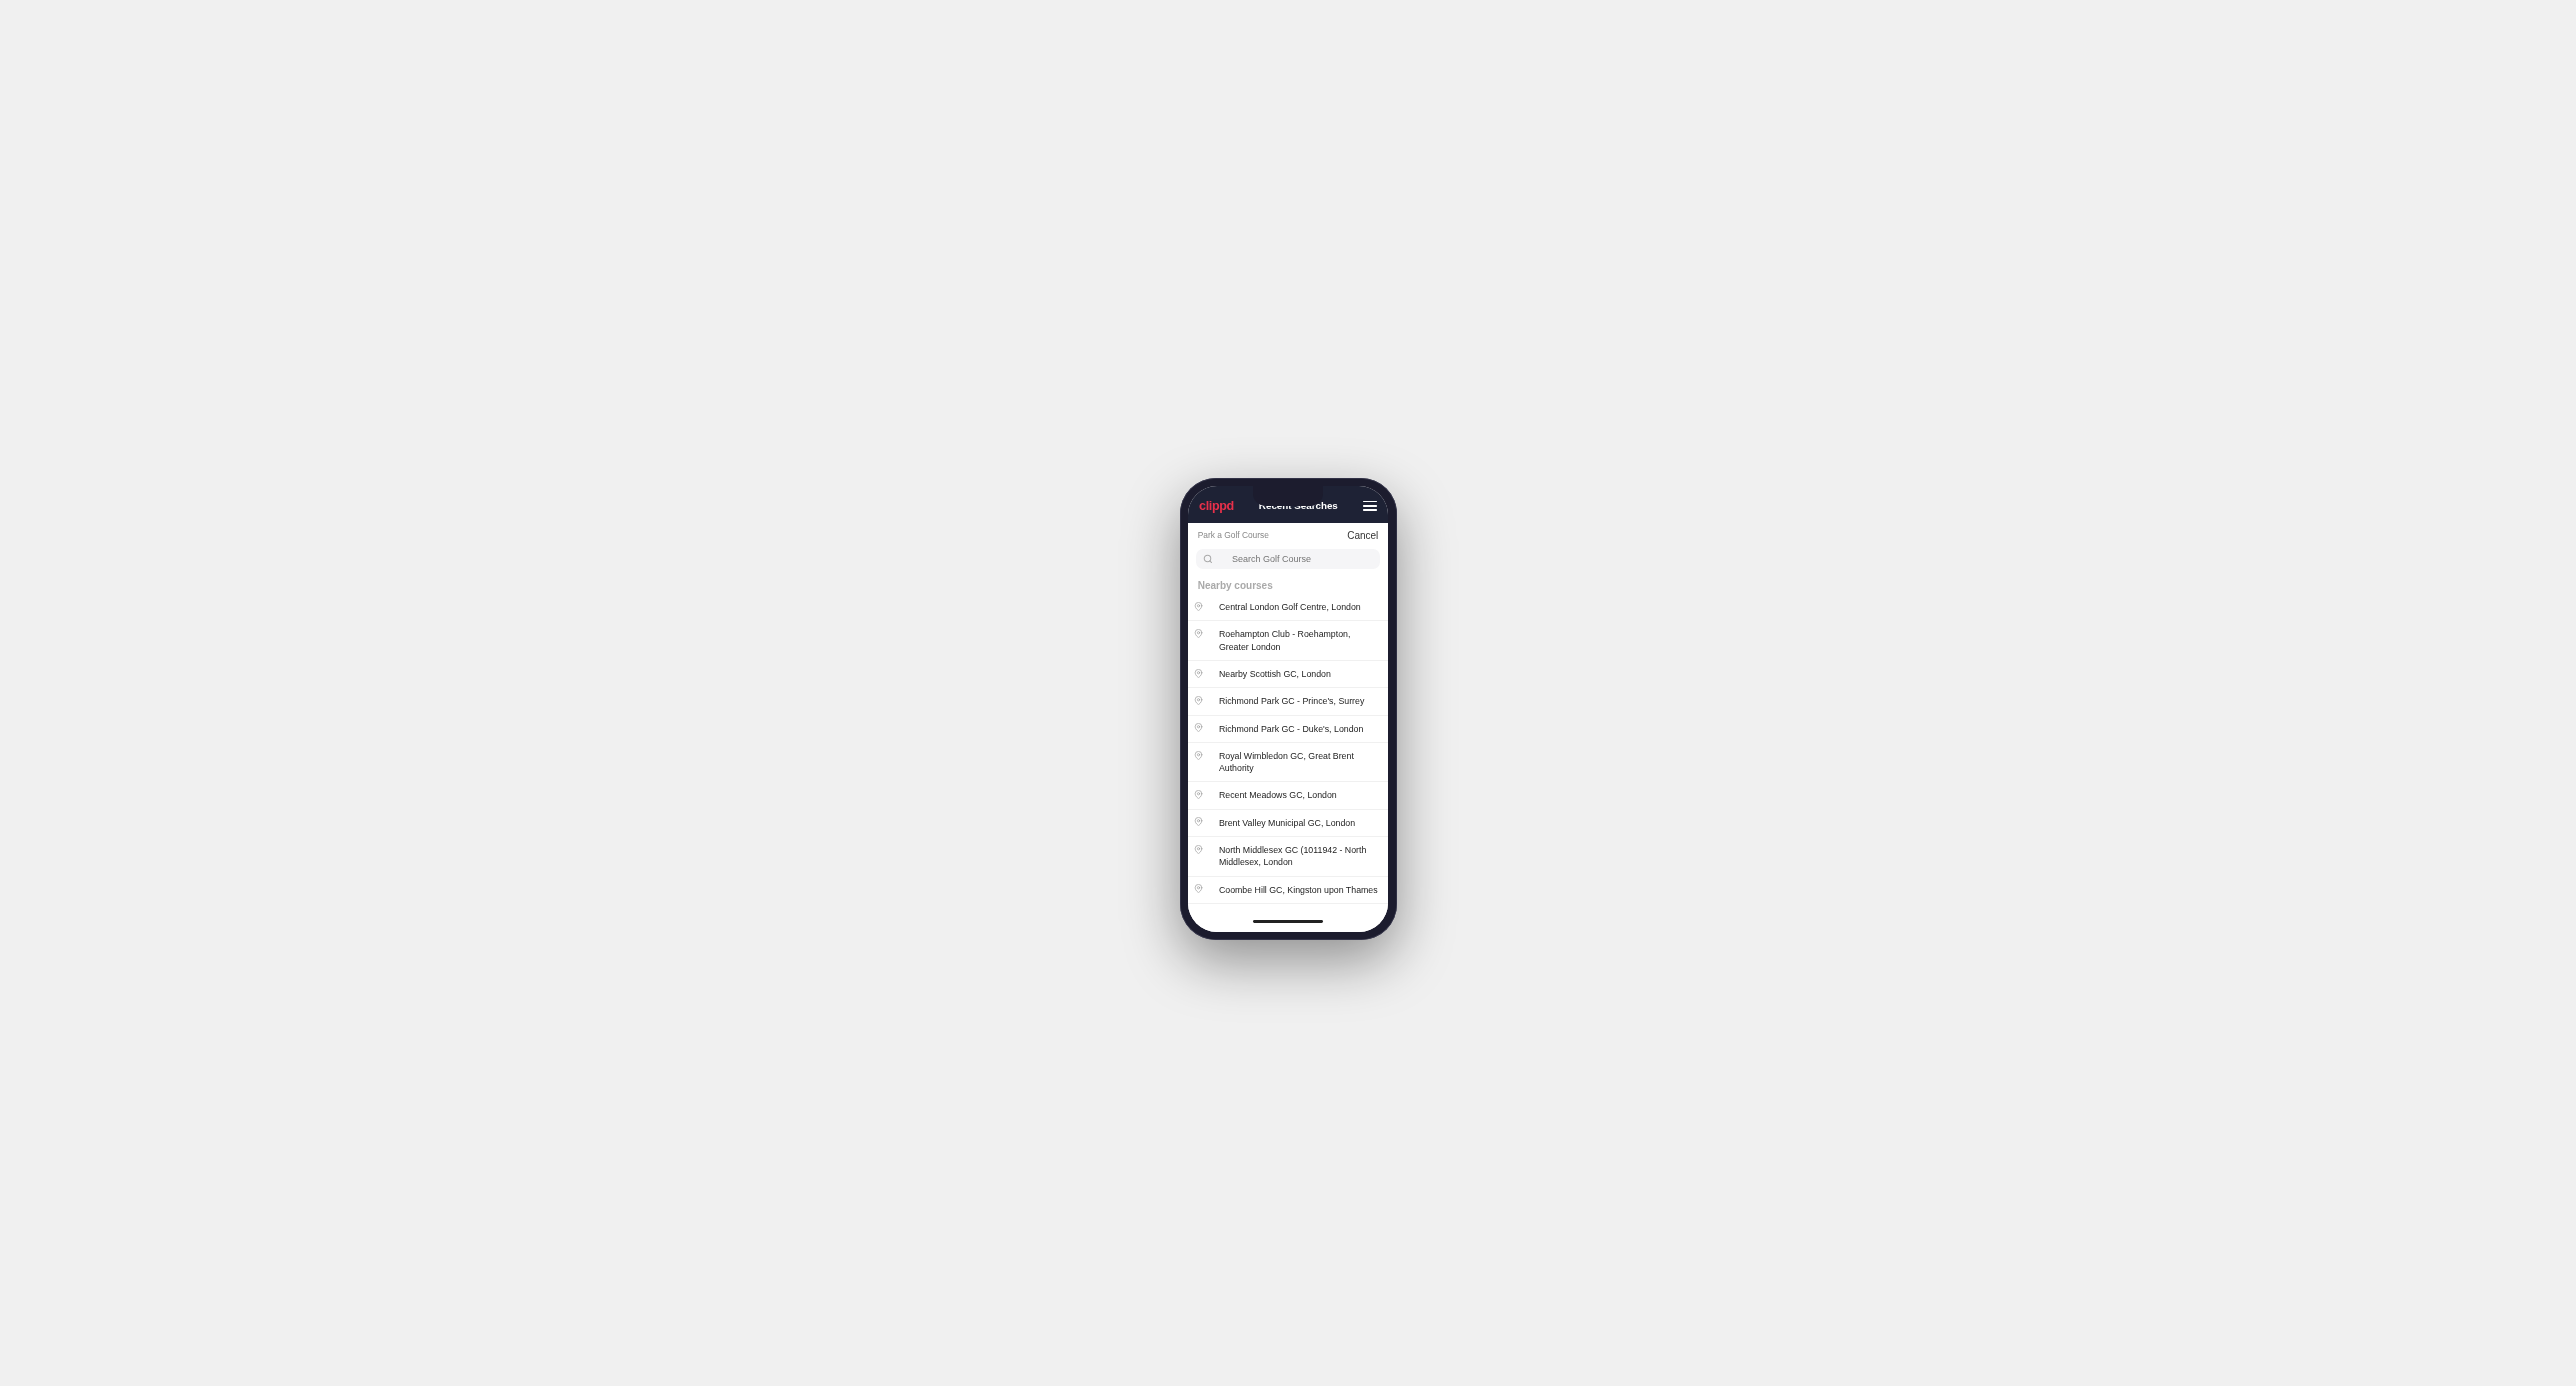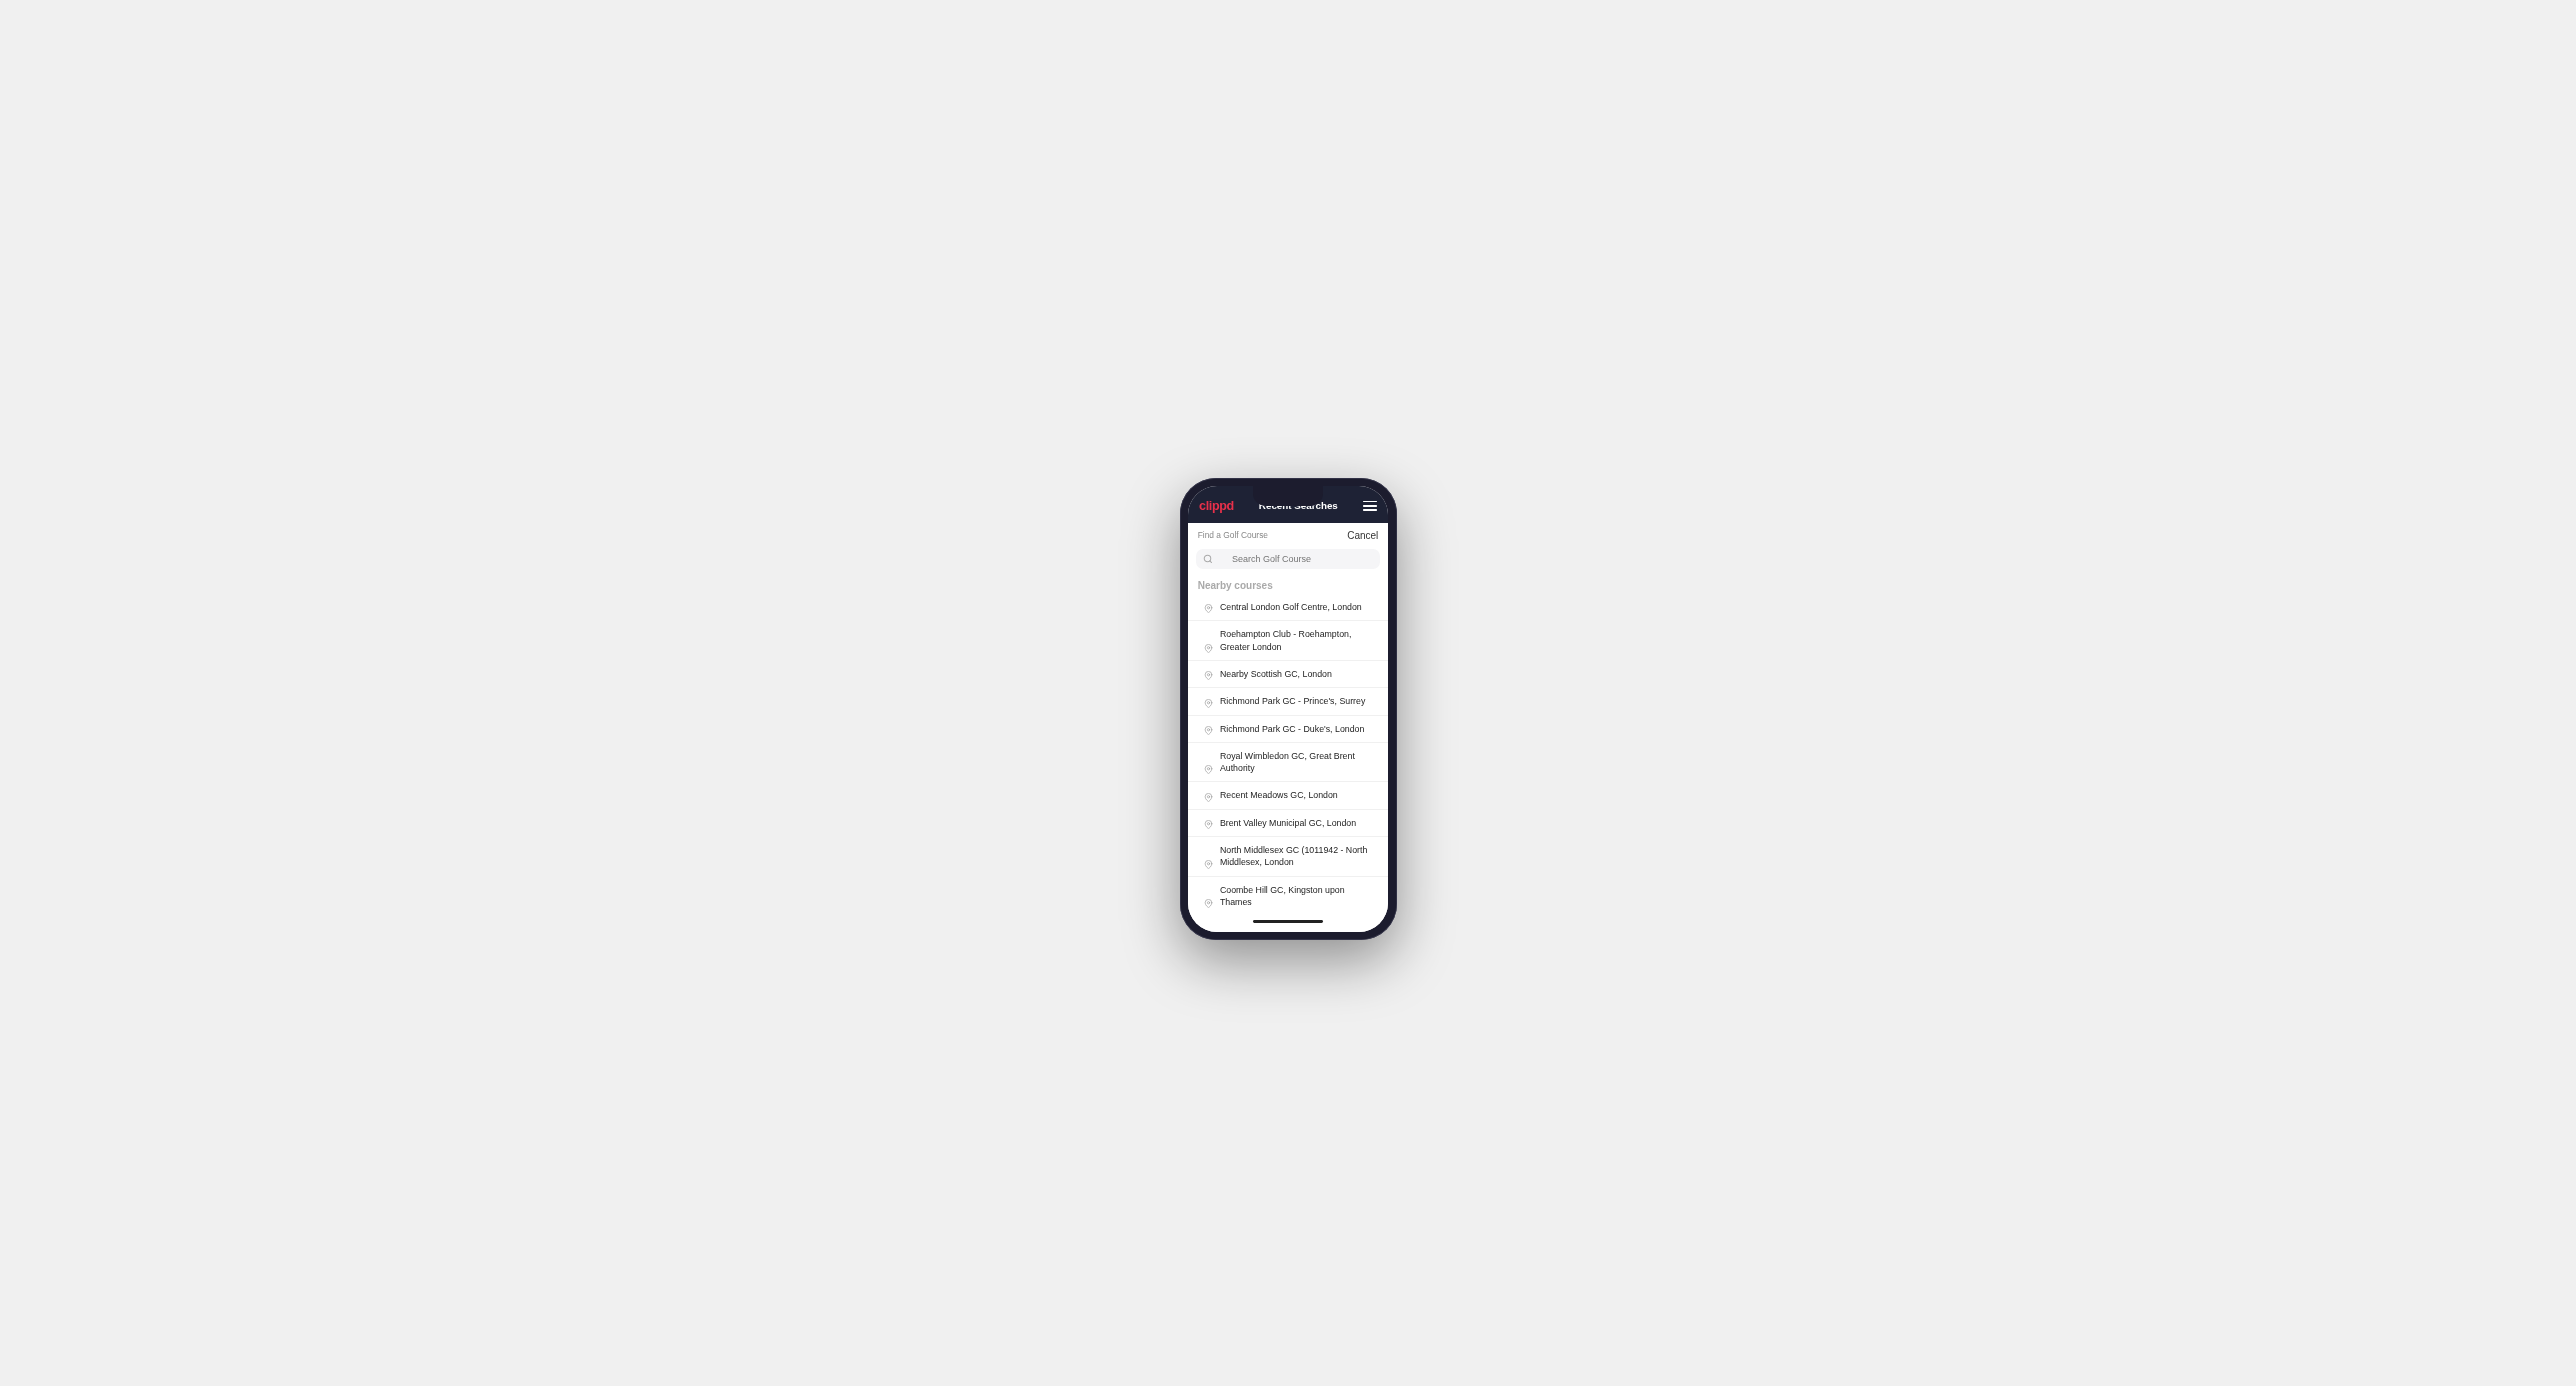--- a/index.html
+++ b/index.html
@@ -144,23 +144,23 @@
       background: #fff;
     }
 
     .course-list {
       flex: 1;
       overflow-y: auto;
     }
 
     .course-item {
       display: flex;
-      align-items: flex-end;
-      gap: 7px;
-      padding: 7px 16px;
+      align-items: flex-start;
+      gap: 16px;
+      padding: 7px 6px;
       border-bottom: 0.7px solid #f0f0f0;
       cursor: pointer;
     }
 
     .pin-icon {
       flex-shrink: 0;
       margin-top: 0.7px;
       color: #999;
     }
 
@@ -213,21 +213,21 @@
       <div class="hamburger-icon">
         <span></span>
         <span></span>
         <span></span>
       </div>
     </div>
 
     <div class="content">
 
       <div class="find-bar">
-        <span class="find-label">Find a Golf Course</span>
+        <span class="find-label">Park a Golf Course</span>
         <button class="cancel-btn">Cancel</button>
       </div>
 
       <div class="search-wrapper">
         <div class="search-box">
           <svg class="search-icon-svg" width="9.8" height="9.8" viewBox="0 0 24 24" fill="none" stroke="#aaa" stroke-width="2.5" stroke-linecap="round" stroke-linejoin="round">
             <circle cx="11" cy="11" r="8"></circle>
             <line x1="21" y1="21" x2="16.65" y2="16.65"></line>
           </svg>
           <input class="search-input" type="text" placeholder="Search Golf Course" style="">

